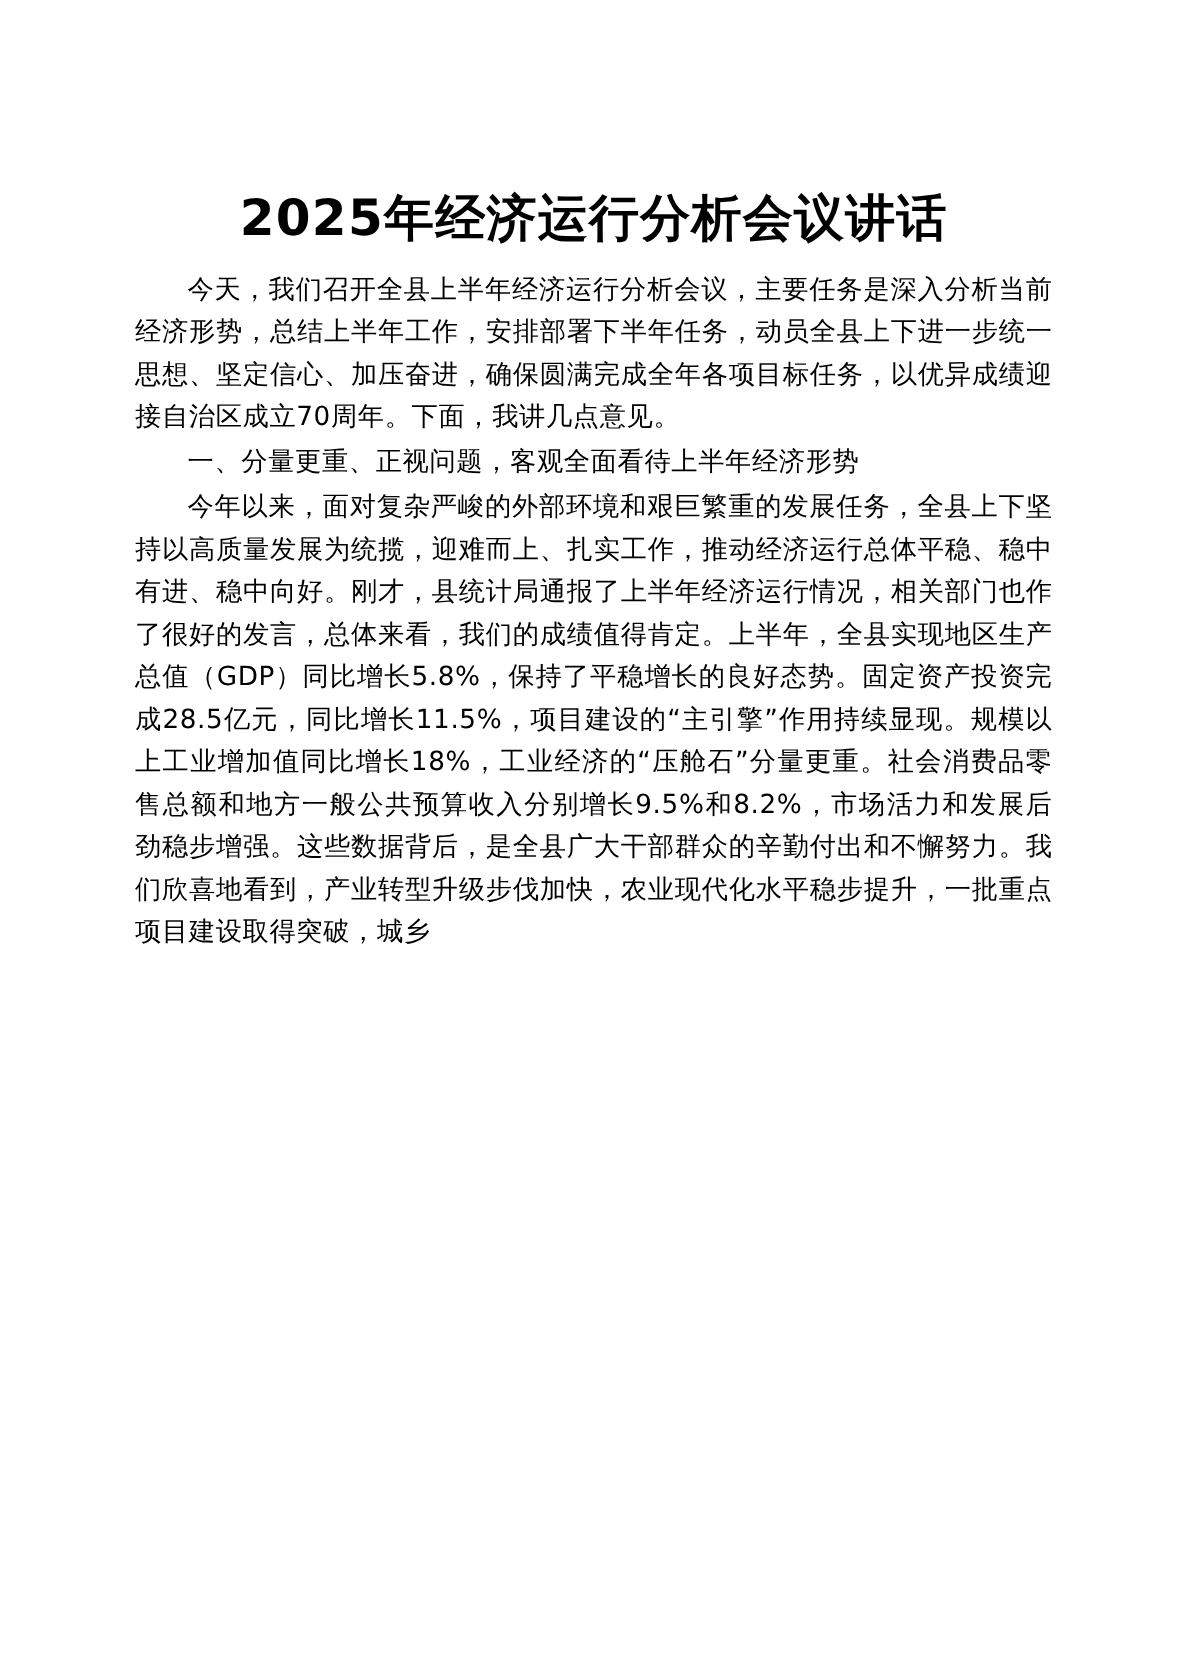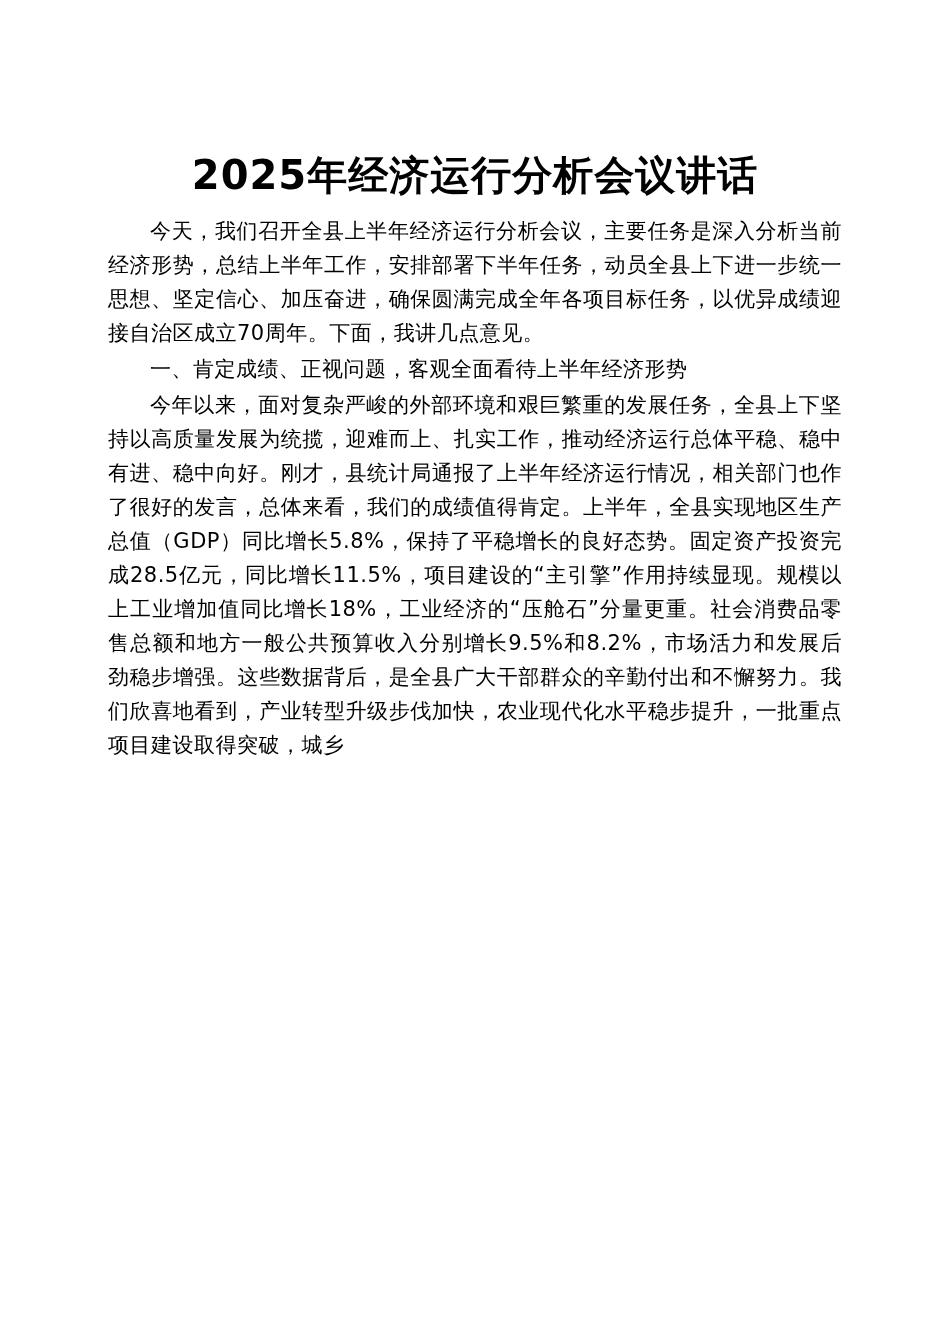--- a/index.html
+++ b/index.html
@@ -42,15 +42,15 @@
   .para.section-heading {
     text-indent: 2em;
   }
 </style>
 </head>
 <body>
 
 <div class="page">
   <h1 class="doc-title">2025年经济运行分析会议讲话</h1>
   <p class="para">今天，我们召开全县上半年经济运行分析会议，主要任务是深入分析当前经济形势，总结上半年工作，安排部署下半年任务，动员全县上下进一步统一思想、坚定信心、加压奋进，确保圆满完成全年各项目标任务，以优异成绩迎接自治区成立70周年。下面，我讲几点意见。</p>
-  <p class="para section-heading">一、肯定成绩、正视问题，客观全面看待上半年经济形势</p>
+  <p class="para section-heading">一、分量更重、正视问题，客观全面看待上半年经济形势</p>
   <p class="para">今年以来，面对复杂严峻的外部环境和艰巨繁重的发展任务，全县上下坚持以高质量发展为统揽，迎难而上、扎实工作，推动经济运行总体平稳、稳中有进、稳中向好。刚才，县统计局通报了上半年经济运行情况，相关部门也作了很好的发言，总体来看，我们的成绩值得肯定。上半年，全县实现地区生产总值（GDP）同比增长5.8%，保持了平稳增长的良好态势。固定资产投资完成28.5亿元，同比增长11.5%，项目建设的“主引擎”作用持续显现。规模以上工业增加值同比增长18%，工业经济的“压舱石”分量更重。社会消费品零售总额和地方一般公共预算收入分别增长9.5%和8.2%，市场活力和发展后劲稳步增强。这些数据背后，是全县广大干部群众的辛勤付出和不懈努力。我们欣喜地看到，产业转型升级步伐加快，农业现代化水平稳步提升，一批重点项目建设取得突破，城乡</p>
 </div>
 
 </body></html>

